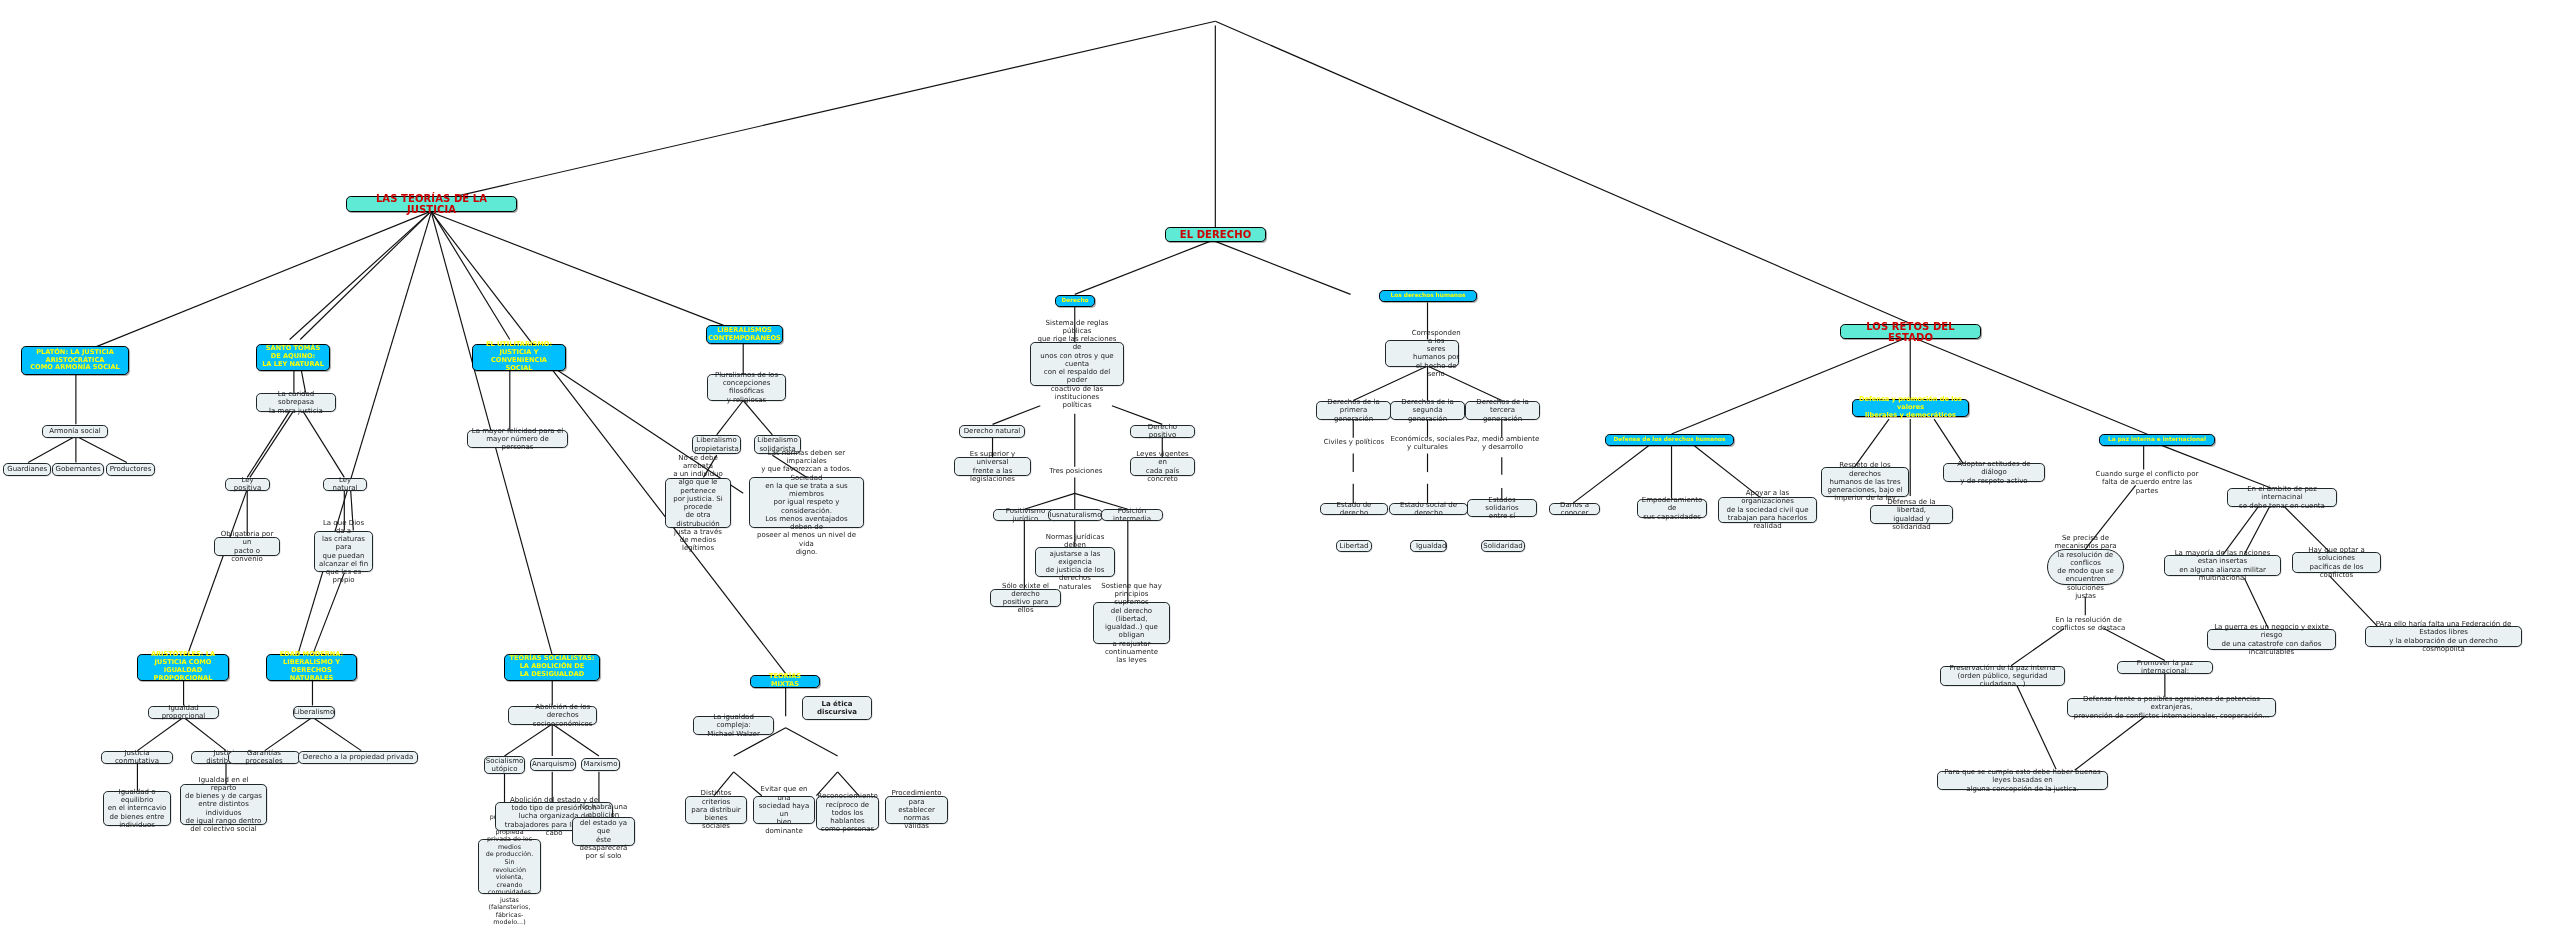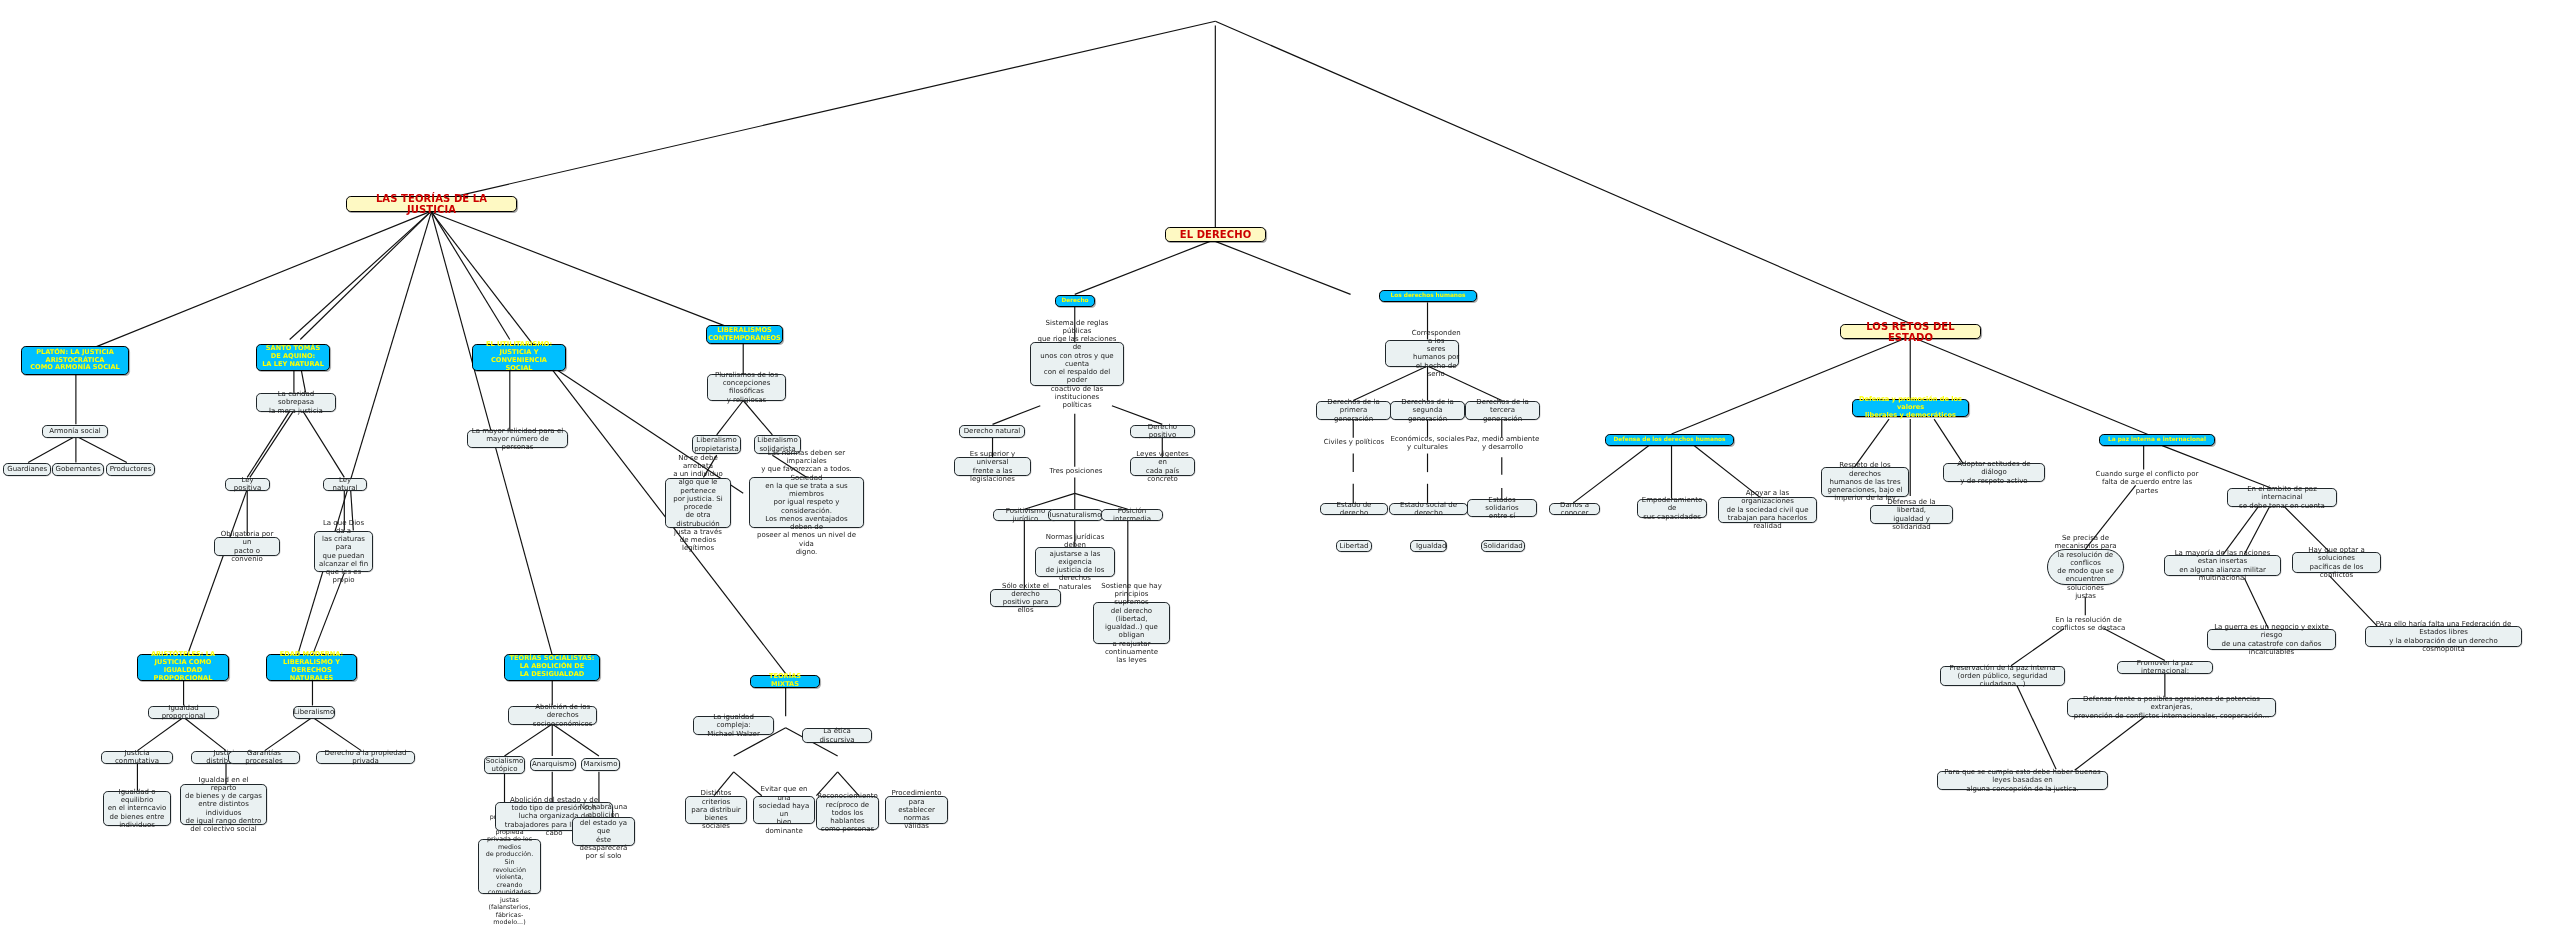--- a/index.html
+++ b/index.html
@@ -4,21 +4,21 @@
 <style>
   html,body{margin:0;padding:0;background:#ffffff;}
   body{font-family:"DejaVu Sans","Liberation Sans",sans-serif;}
   #canvas{position:relative;width:2576px;height:949px;background:#fff;overflow:hidden;}
   svg#edges{position:absolute;left:0;top:0;width:2576px;height:949px;pointer-events:none;}
   .node{position:absolute;box-sizing:border-box;display:flex;align-items:center;justify-content:center;text-align:center;}
   
   .plain{background:#eaf1f2;border:0.8px solid #20272b;border-radius:4.8px;color:#1c1c1c;
          font-size:7px;line-height:1.18;padding:2.7px 3.7px;box-shadow:0.5px 0.5px 0 rgba(0,0,0,.18);}
   
-  .title-red{background:#fef9c3;border:1.1px solid #000;border-radius:4.8px;color:#cc0000;
+  .title-red{background:#5eead4;border:1.1px solid #000;border-radius:4.8px;color:#cc0000;
          font-weight:bold;font-size:10px;line-height:1.1;padding:2.7px 7.4px;letter-spacing:0.1px;
          box-shadow:1.1px 1.1px 0 rgba(0,0,0,.35);}
   
   .title-yellow{background:#ffff00;border:1.1px solid #000;border-radius:4.8px;color:#dd0000;
          font-weight:bold;font-size:14px;line-height:1.1;padding:2.1px 9.6px;letter-spacing:0.2px;
          box-shadow:1.1px 1.1px 0 rgba(0,0,0,.35);}
   
   .title-cyan{background:#00bfff;border:1.1px solid #000;border-radius:4.8px;color:#ffff00;
          font-weight:bold;font-size:6.6px;line-height:1.2;padding:2.1px 4.2px;
          box-shadow:1.1px 1.1px 0 rgba(0,0,0,.3);}
@@ -205,21 +205,21 @@
 JUSTICIA Y
 CONVENIENCIA SOCIAL</div>
   <div class="node plain" style="left:467px;top:430px;width:101px;height:18px;white-space:pre-line;">La mayor felicidad para el
 mayor número de personas</div>
 
   <div class="node title-cyan" style="left:266px;top:654px;width:91px;height:26.5px;white-space:pre-line;">EDAD MODERNA:
 LIBERALISMO Y
 DERECHOS NATURALES</div>
   <div class="node plain" style="left:293px;top:706px;width:42px;height:12.7px;">Liberalismo</div>
   <div class="node plain" style="left:228px;top:751px;width:72px;height:12.7px;">Garantías procesales</div>
-  <div class="node plain" style="left:316px;top:751px;width:99px;height:12.7px;">Derecho a la propiedad privada</div>
+  <div class="node plain" style="left:298px;top:751px;width:120px;height:12.7px;">Derecho a la propiedad privada</div>
 
   <div class="node title-cyan" style="left:504px;top:654px;width:96px;height:26.5px;white-space:pre-line;">TEORÍAS SOCIALISTAS:
 LA ABOLICIÓN DE
 LA DESIGUALDAD</div>
   <div class="node plain" style="left:508px;top:706px;width:89px;height:19px;white-space:pre-line;padding-left:24px;">Abolición de los
 derechos socioeconómicos</div>
   <div class="node plain" style="left:484px;top:756px;width:41px;height:18px;white-space:pre-line;">Socialismo
 utópico</div>
   <div class="node plain" style="left:530px;top:758px;width:46px;height:12.7px;">Anarquismo</div>
   <div class="node plain" style="left:581px;top:758px;width:39px;height:12.7px;">Marxismo</div>
@@ -260,21 +260,21 @@
 y que favorezcan a todos. Sociedad
 en la que se trata a sus miembros
 por igual respeto y consideración.
 Los menos aventajados deben de
 poseer al menos un nivel de vida
 digno.</div>
 
   <div class="node title-cyan" style="left:750px;top:675px;width:70px;height:12.7px;">TEORÍAS MIXTAS</div>
   <div class="node plain" style="left:693px;top:716px;width:81px;height:19px;white-space:pre-line;">La igualdad compleja:
 Michael Walzer</div>
-  <div class="node plain" style="left:802px;top:728px;width:70px;height:15px;">La ética discursiva</div>
+  <div class="node plain" style="left:802px;top:696px;width:70px;height:24px;font-weight:bold;">La ética discursiva</div>
   <div class="node plain" style="left:685px;top:796px;width:62px;height:28px;white-space:pre-line;">Distintos criterios
 para distribuir
 bienes sociales</div>
   <div class="node plain" style="left:753px;top:796px;width:62px;height:28px;white-space:pre-line;">Evitar que en una
 sociedad haya un
 bien dominante</div>
   <div class="node plain" style="left:816px;top:796px;width:63px;height:34px;white-space:pre-line;">Reconociemiento
 recíproco de
 todos los hablantes
 como personas</div>

